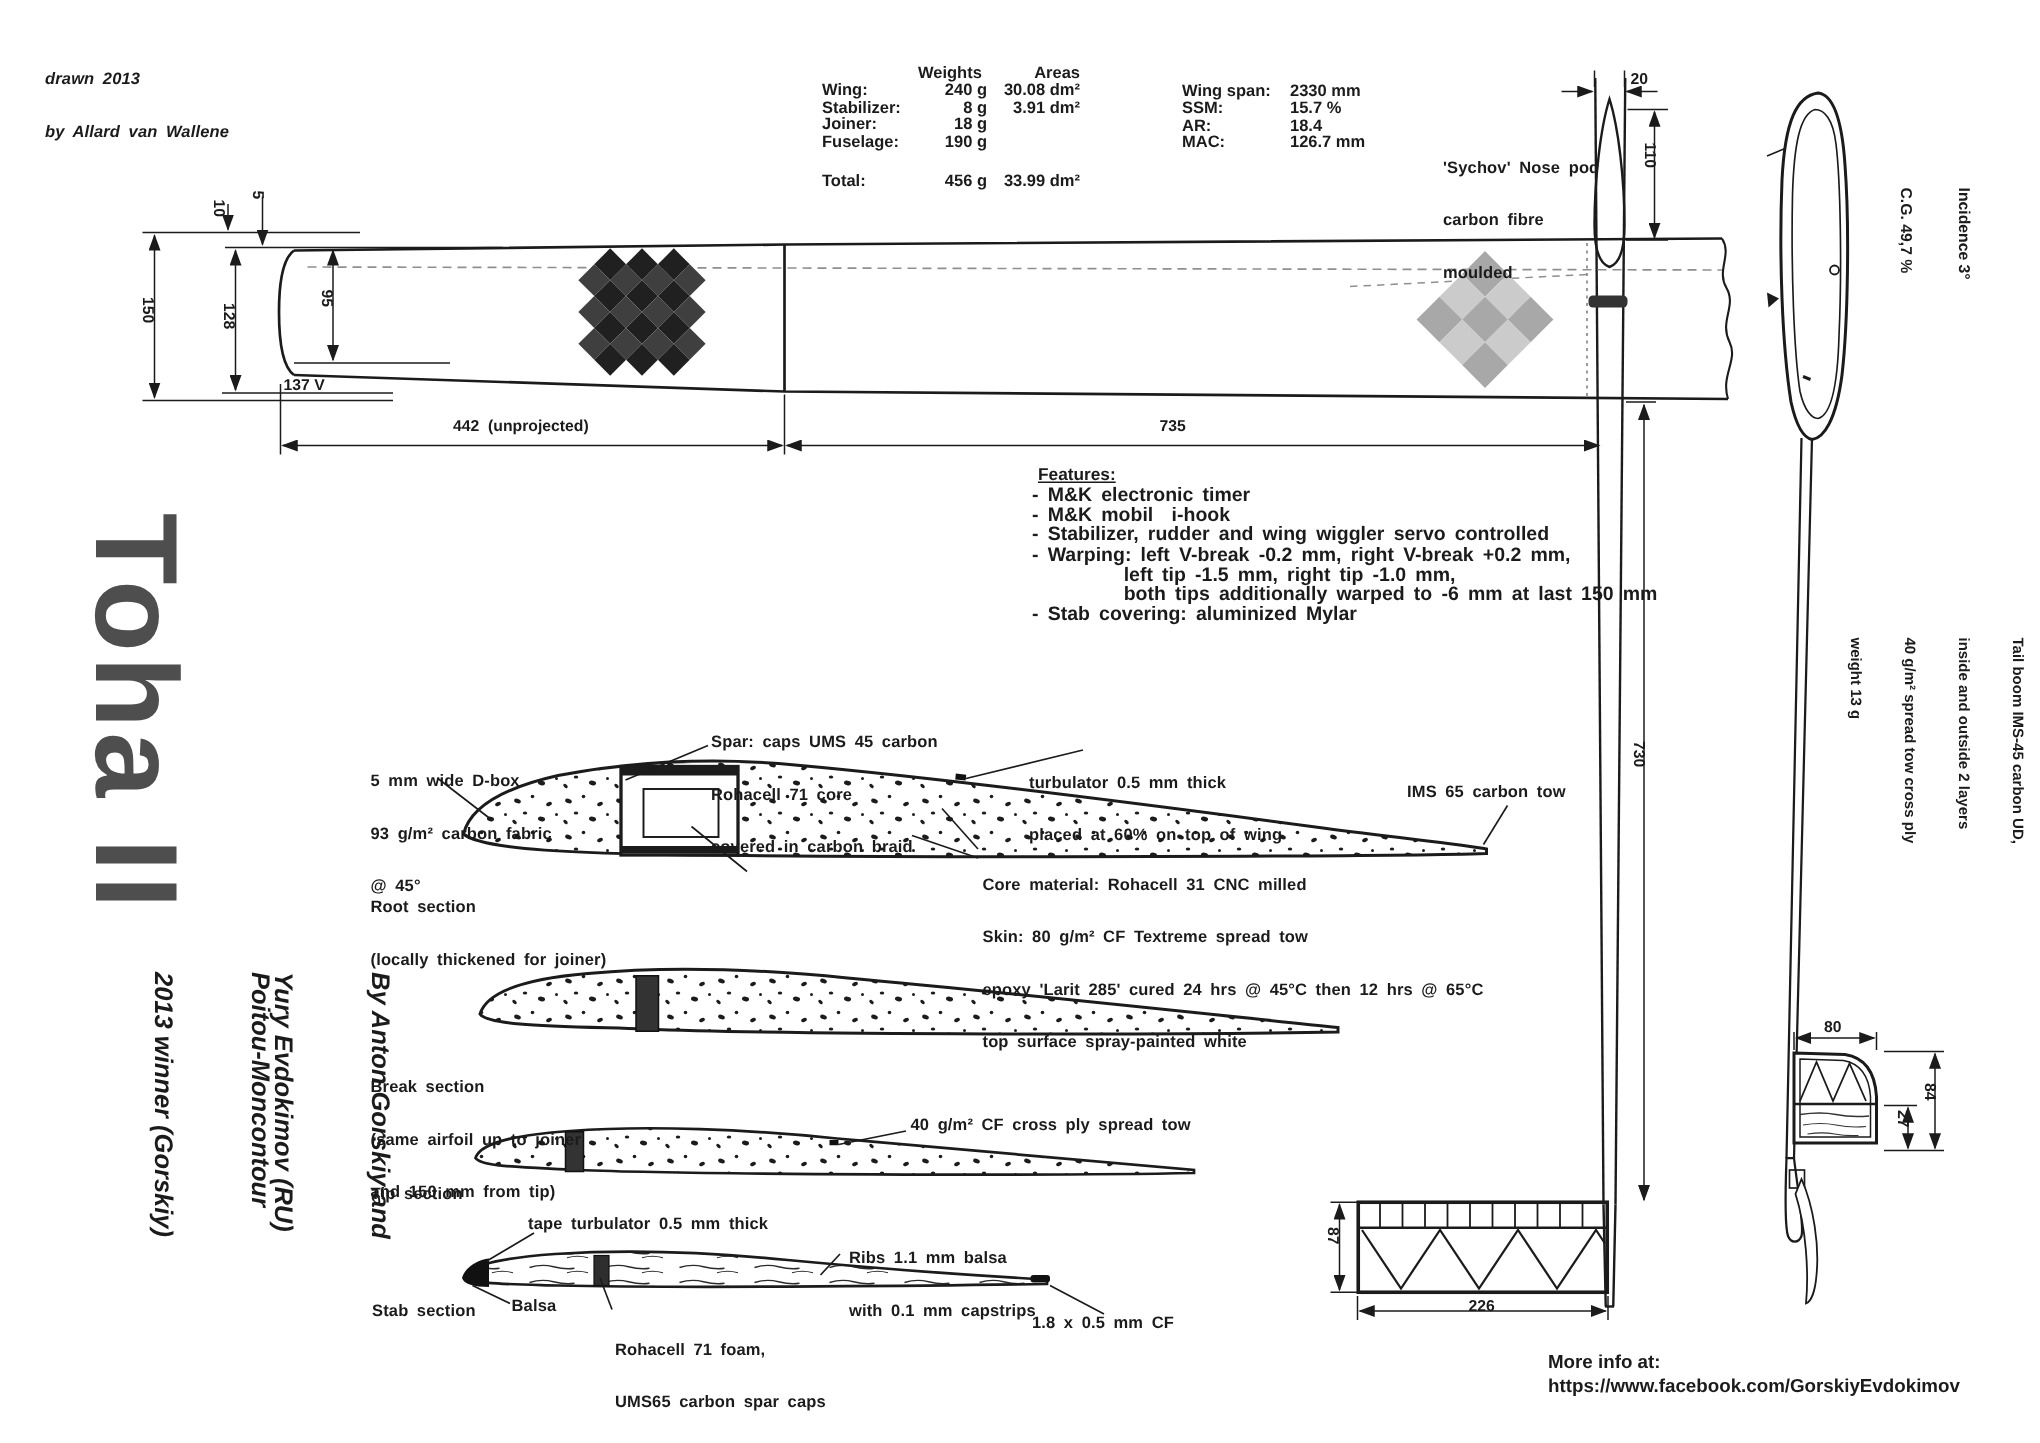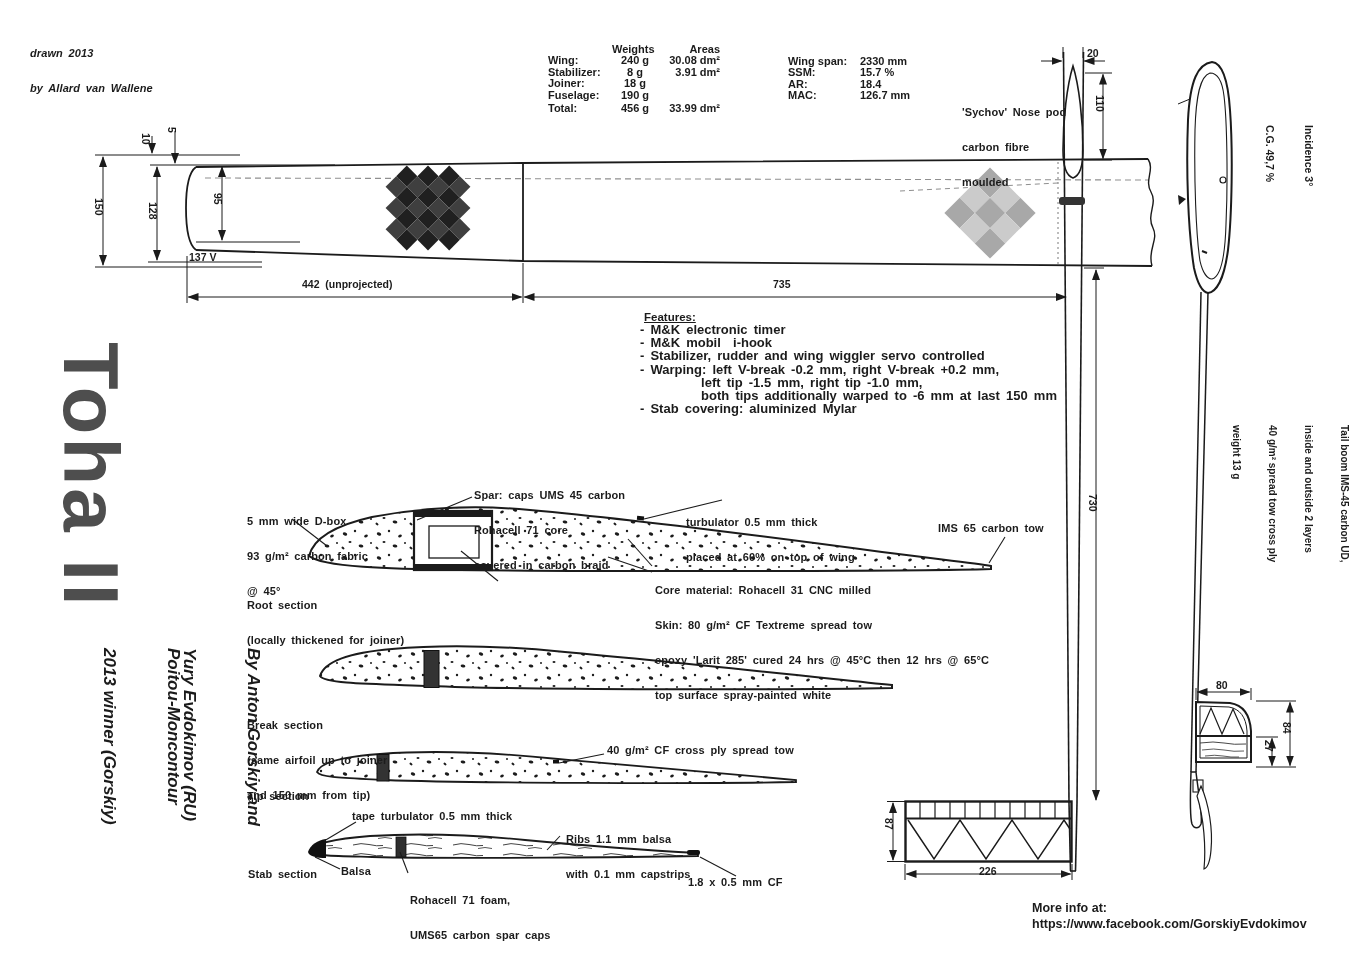--- a/index.html
+++ b/index.html
@@ -7,21 +7,21 @@
           font-family:"Liberation Sans",sans-serif;color:#1b1b1b;}
   #art{position:absolute;left:0;top:0;z-index:1;}
   .abs{position:absolute;z-index:2;}
   .note{font-weight:700;font-size:11px;line-height:11.6px;white-space:pre;word-spacing:2.5px;letter-spacing:.1px;}
   .ital{font-style:italic;}
   .dim{font-weight:700;font-size:10.5px;line-height:10.5px;white-space:pre;}
   .vtext{writing-mode:vertical-rl;}
   .tbl{font-weight:700;font-size:11px;line-height:11.4px;}
   .trow{display:flex;}
   .c-label{width:64px;text-align:left;}
-  .c-weight{width:46px;text-align:center;}
+  .c-weight{width:46px;text-align:right;}
   .c-area{width:62px;text-align:right;}
   .thead .c-weight{text-align:left;}
   .thead .c-area{}
   .specs .s-label{display:inline-block;width:72px;}
   .features-head{font-weight:700;font-size:11.5px;text-decoration:underline;}
   .features-item{font-weight:700;font-size:13px;line-height:13.2px;white-space:pre;word-spacing:2.5px;}
   .big-title{writing-mode:vertical-rl;font-size:78px;line-height:1;font-weight:700;
              color:#4e4e4e;letter-spacing:3px;white-space:pre;}
   .credit{writing-mode:vertical-rl;font-style:italic;font-weight:700;font-size:17px;line-height:21.5px;white-space:pre;}
   .vnote{writing-mode:vertical-rl;font-weight:700;font-size:10.5px;line-height:13px;white-space:pre;}
@@ -274,41 +274,41 @@
     <div class="trow">
       <span class="c-label">Joiner:</span>
       <span class="c-weight">18 g</span>
       <span class="c-area"></span>
     </div>
     <div class="trow">
       <span class="c-label">Fuselage:</span>
       <span class="c-weight">190 g</span>
       <span class="c-area"></span>
     </div>
-    <div class="trow" style="margin-top:2px">
+    <div class="trow" style="margin-top:15px">
       <span class="c-label">Total:</span>
       <span class="c-weight">456 g</span>
       <span class="c-area">33.99 dm²</span>
     </div>
   </div>
 
   <div class="abs tbl specs" style="left:788px;top:56px">
     <div><span class="s-label">Wing span:</span><span>2330 mm</span></div>
     <div><span class="s-label">SSM:</span><span>15.7 %</span></div>
     <div><span class="s-label">AR:</span><span>18.4</span></div>
     <div><span class="s-label">MAC:</span><span>126.7 mm</span></div>
   </div>
 
   <div class="abs note" style="left:962px;top:84px">
     <div>'Sychov' Nose pod</div>
     <div>carbon fibre</div>
     <div>moulded</div>
   </div>
 
-  <div class="abs" style="left:640px;top:311px">
+  <div class="abs" style="left:688px;top:311px">
     <div class="features-head" style="margin-left:4px">Features:</div>
     <div class="features-item">- M&amp;K electronic timer</div>
     <div class="features-item">- M&amp;K mobil  i-hook</div>
     <div class="features-item">- Stabilizer, rudder and wing wiggler servo controlled</div>
     <div class="features-item">- Warping: left V-break -0.2 mm, right V-break +0.2 mm,</div>
     <div class="features-item">          left tip -1.5 mm, right tip -1.0 mm,</div>
     <div class="features-item">          both tips additionally warped to -6 mm at last 150 mm</div>
     <div class="features-item">- Stab covering: aluminized Mylar</div>
   </div>
 

